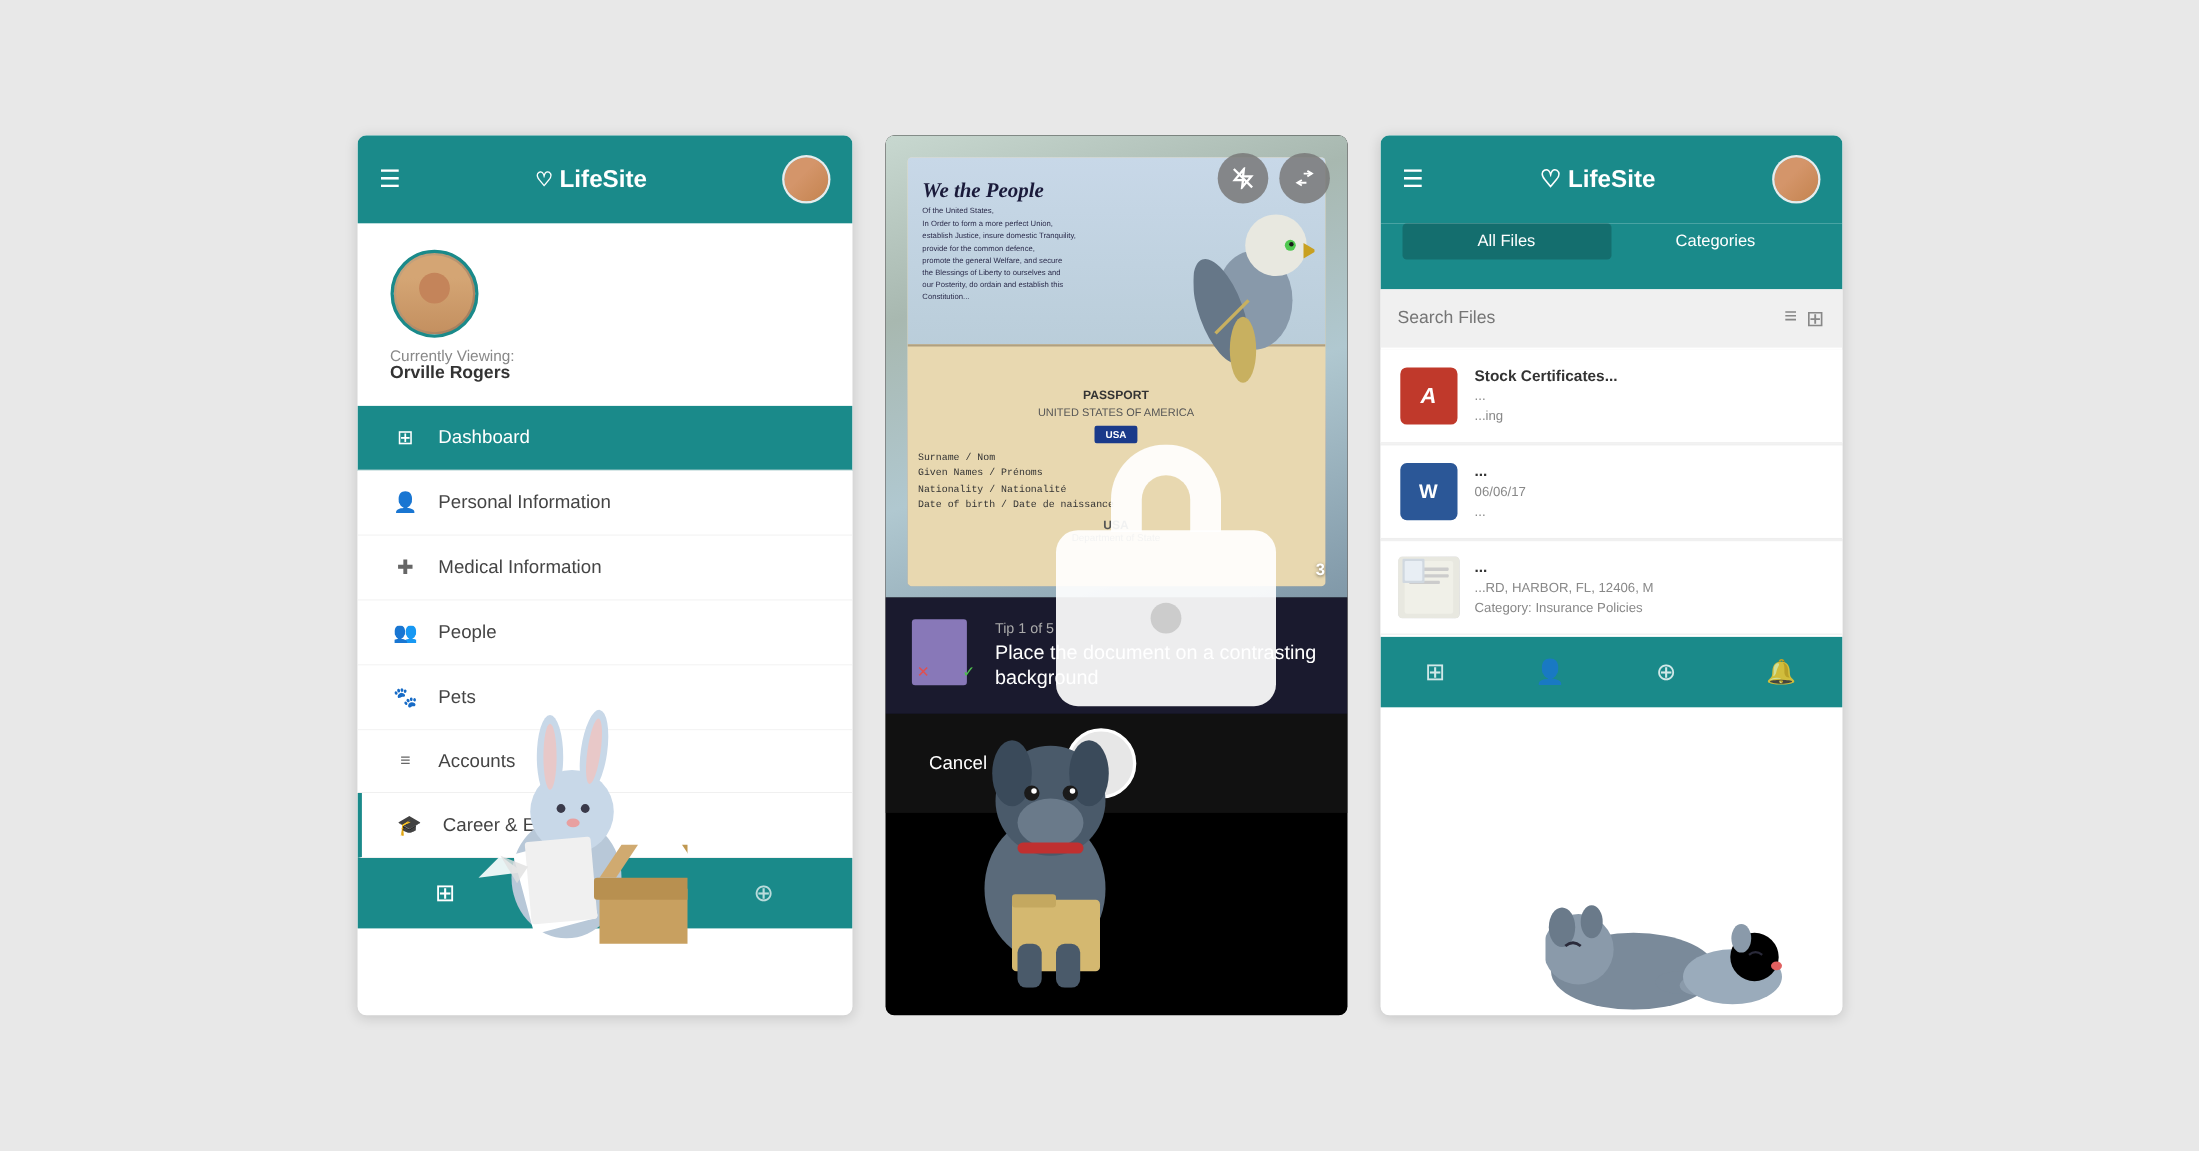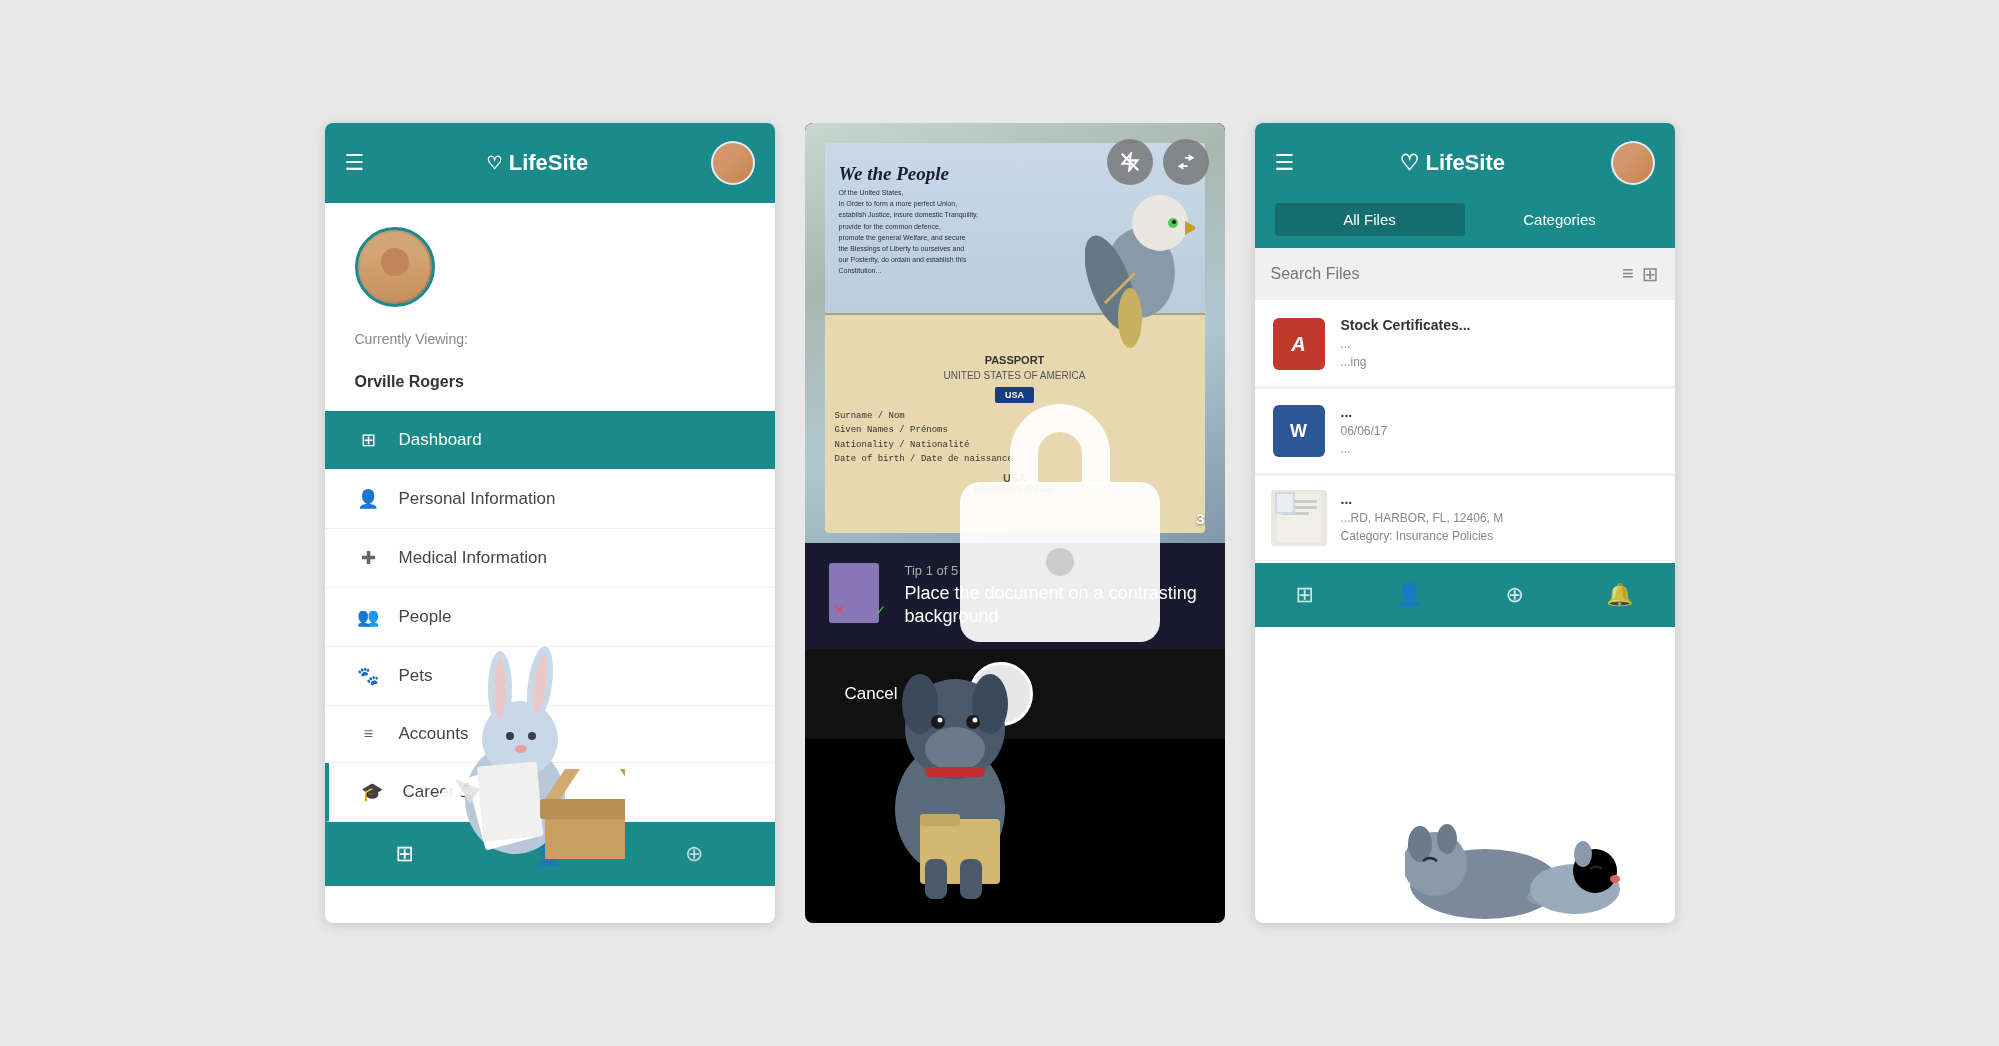--- a/index.html
+++ b/index.html
@@ -74,21 +74,21 @@
       border-radius: 50%;
       background: linear-gradient(135deg, #d4956a 40%, #c4834e);
       position: relative;
       overflow: hidden;
     }
     .user-section {
       padding: 24px 30px 10px;
       display: flex;
       flex-direction: column;
       align-items: flex-start;
-      gap: 16px;
+      gap: 0;
     }
     .user-avatar-large {
       width: 80px;
       height: 80px;
       border-radius: 50%;
       background: linear-gradient(135deg, #c8a882, #a07858);
       border: 3px solid #1a8a8a;
       display: flex;
       align-items: center;
       justify-content: center;
@@ -114,21 +114,20 @@
       background: #c4845a;
     }
     .currently-viewing {
       font-size: 14px;
       color: #888;
     }
     .user-name {
       font-size: 16px;
       font-weight: 700;
       color: #333;
-      margin-top: 10px;
     }
     .nav-list {
       list-style: none;
       margin-top: 10px;
     }
     .nav-item {
       display: flex;
       align-items: center;
       padding: 18px 30px;
       border-bottom: 1px solid #f0f0f0;
@@ -334,21 +333,21 @@
       background: #1a8a8a;
       height: 80px;
       display: flex;
       align-items: center;
       justify-content: space-between;
       padding: 0 20px;
     }
     .tabs-row {
       background: #1a8a8a;
       display: flex;
-      padding: 0 20px 12px;
+      padding: 0 20px 27px;
       gap: 0;
       align-items: flex-end;
     }
     .tab-btn {
       flex: 1;
       padding: 8px 0;
       text-align: center;
       color: white;
       font-size: 15px;
       cursor: pointer;

